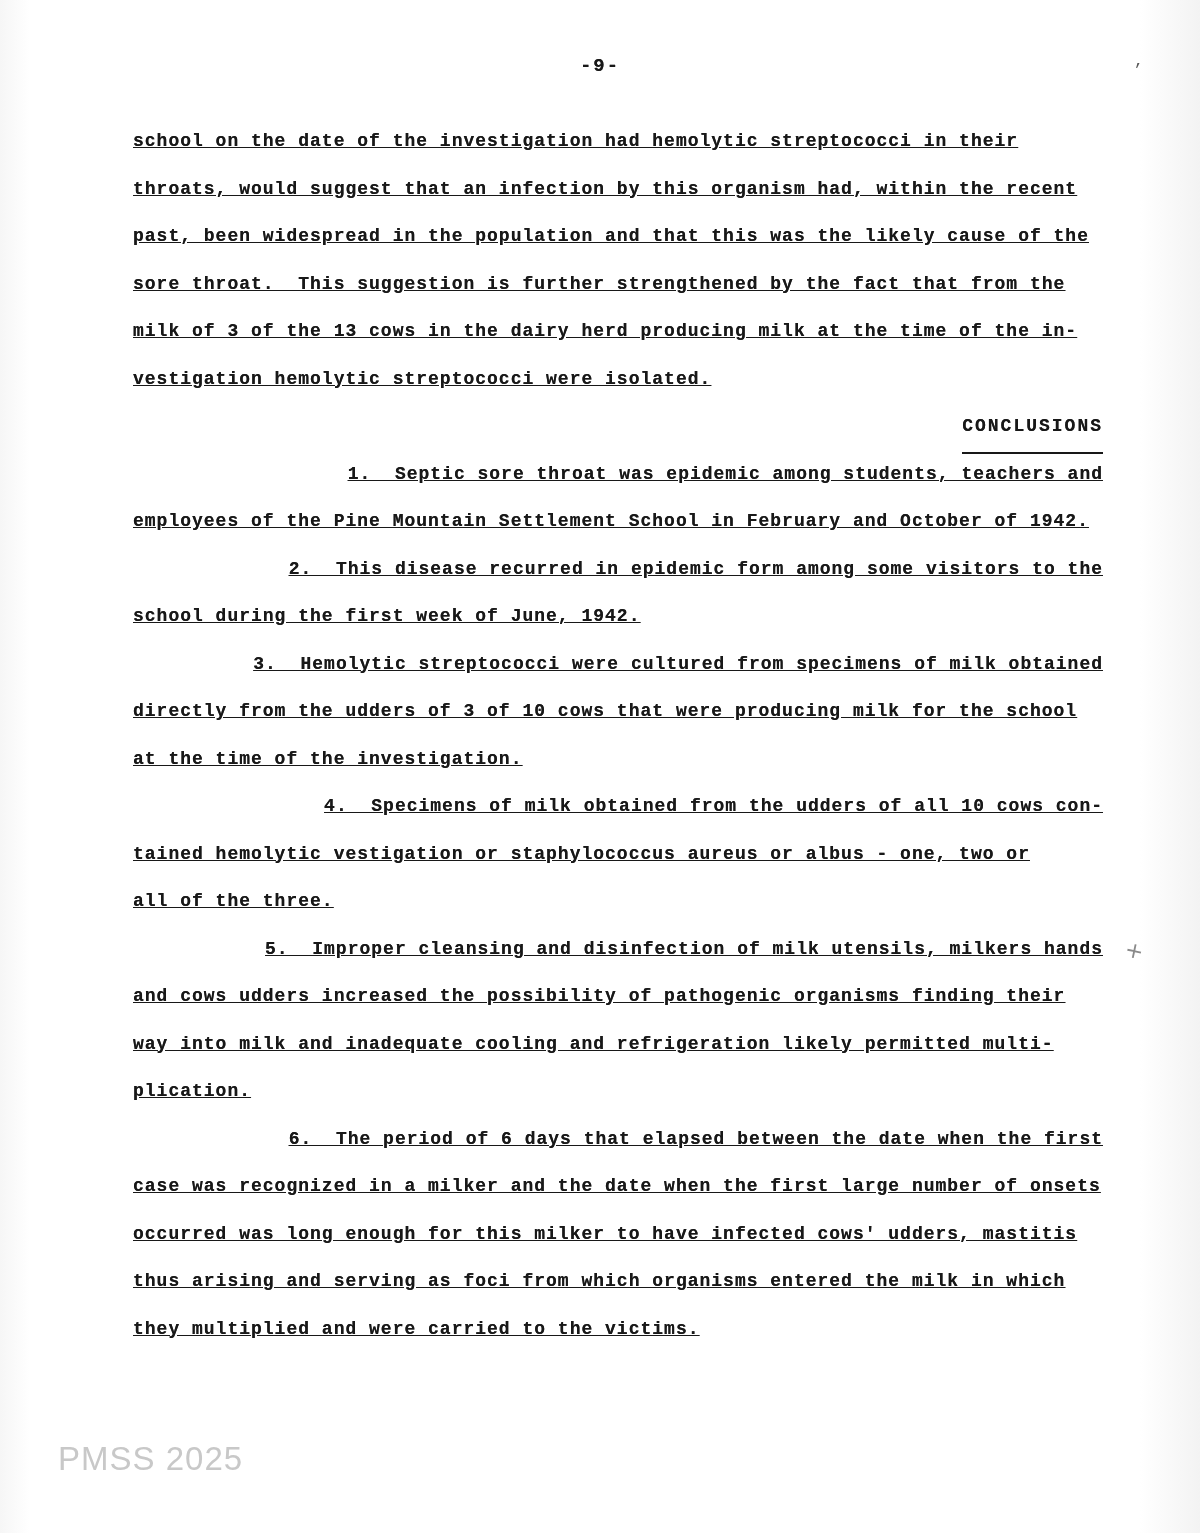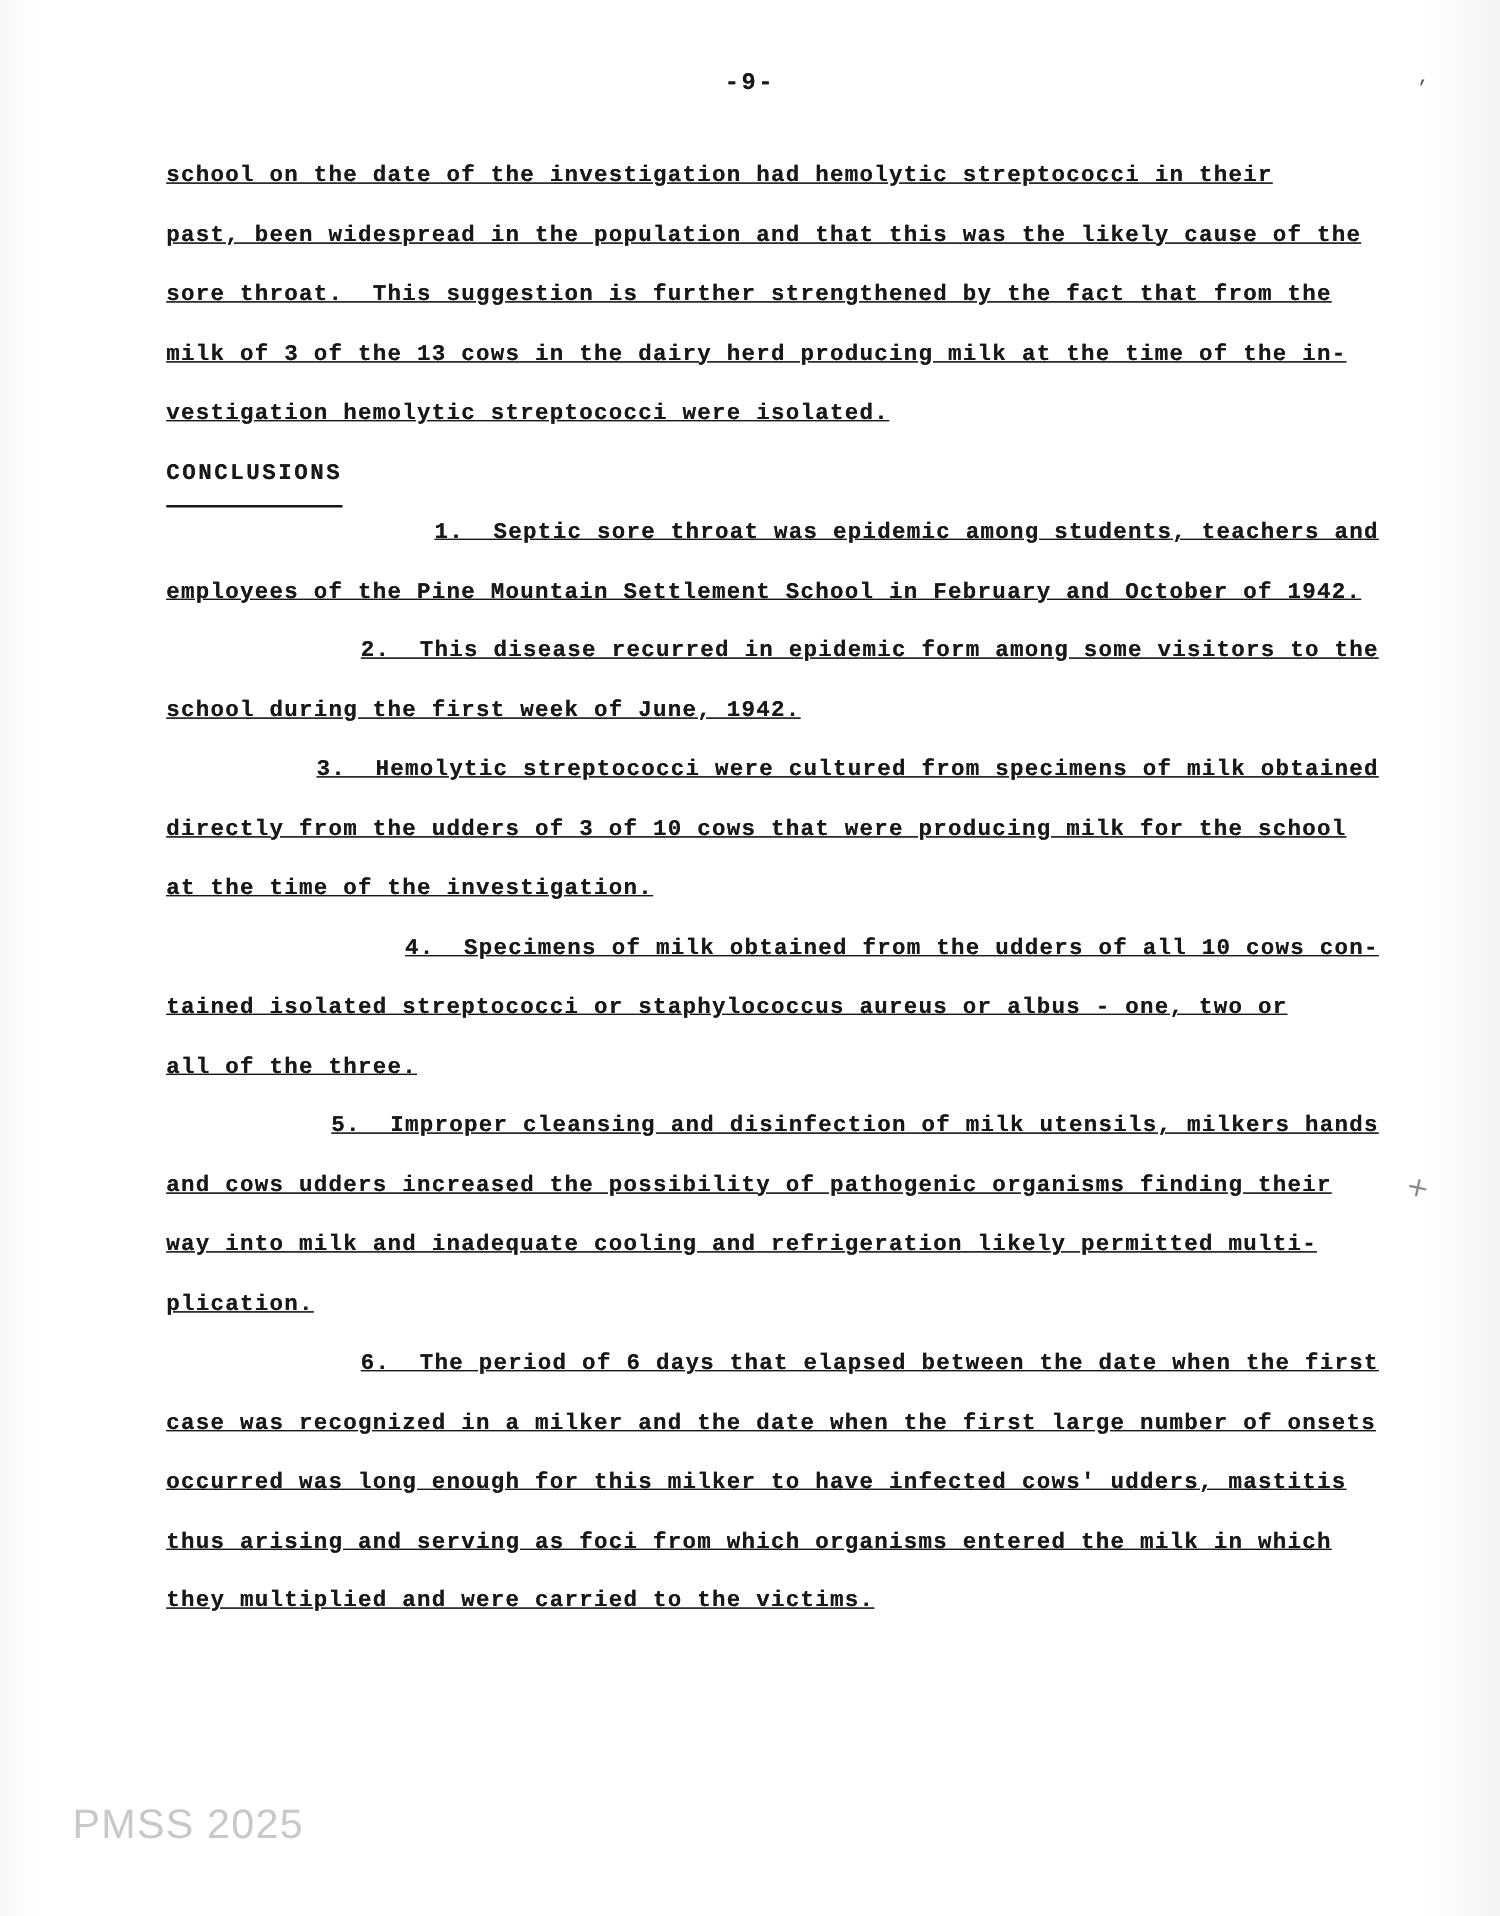--- a/index.html
+++ b/index.html
@@ -47,21 +47,21 @@
     line-height: 47.5px;
     height: 47.5px;
   }
   .line.indent {
     text-indent: 120px;
     text-align: right;
   }
   .heading-line {
     line-height: 47.5px;
     height: 47.5px;
-    text-align: left;
+    text-align: right;
   }
   .heading-line .underlined {
     display: inline-block;
     border-bottom: 2px solid #181818;
     padding-bottom: 1px;
     letter-spacing: 2px;
   }
   .margin-mark {
     position: absolute;
     top: 938px;
@@ -90,34 +90,35 @@
   }
 </style>
 </head>
 <body>
 
 <div class="page">
   <div class="page-number typewriter">-9-</div>
 
   <div class="content typewriter">
       <div class="line">school on the date of the investigation had hemolytic streptococci in their</div>
+      <div class="line">throats, would suggest that an infection by this organism had, within the recent</div>
       <div class="line">past, been widespread in the population and that this was the likely cause of the</div>
       <div class="line">sore throat.  This suggestion is further strengthened by the fact that from the</div>
       <div class="line">milk of 3 of the 13 cows in the dairy herd producing milk at the time of the in-</div>
       <div class="line">vestigation hemolytic streptococci were isolated.</div>
       <div class="heading-line"><span class="underlined">CONCLUSIONS</span></div>
       <div class="line indent">1.  Septic sore throat was epidemic among students, teachers and</div>
       <div class="line">employees of the Pine Mountain Settlement School in February and October of 1942.</div>
       <div class="line indent">2.  This disease recurred in epidemic form among some visitors to the</div>
       <div class="line">school during the first week of June, 1942.</div>
       <div class="line indent">3.  Hemolytic streptococci were cultured from specimens of milk obtained</div>
       <div class="line">directly from the udders of 3 of 10 cows that were producing milk for the school</div>
       <div class="line">at the time of the investigation.</div>
       <div class="line indent">4.  Specimens of milk obtained from the udders of all 10 cows con-</div>
-      <div class="line">tained isolated streptococci or staphylococcus aureus or albus - one, two or</div>
+      <div class="line">tained hemolytic vestigation or staphylococcus aureus or albus - one, two or</div>
       <div class="line">all of the three.</div>
       <div class="line indent">5.  Improper cleansing and disinfection of milk utensils, milkers hands</div>
       <div class="line">and cows udders increased the possibility of pathogenic organisms finding their</div>
       <div class="line">way into milk and inadequate cooling and refrigeration likely permitted multi-</div>
       <div class="line">plication.</div>
       <div class="line indent">6.  The period of 6 days that elapsed between the date when the first</div>
       <div class="line">case was recognized in a milker and the date when the first large number of onsets</div>
       <div class="line">occurred was long enough for this milker to have infected cows' udders, mastitis</div>
       <div class="line">thus arising and serving as foci from which organisms entered the milk in which</div>
       <div class="line">they multiplied and were carried to the victims.</div>

